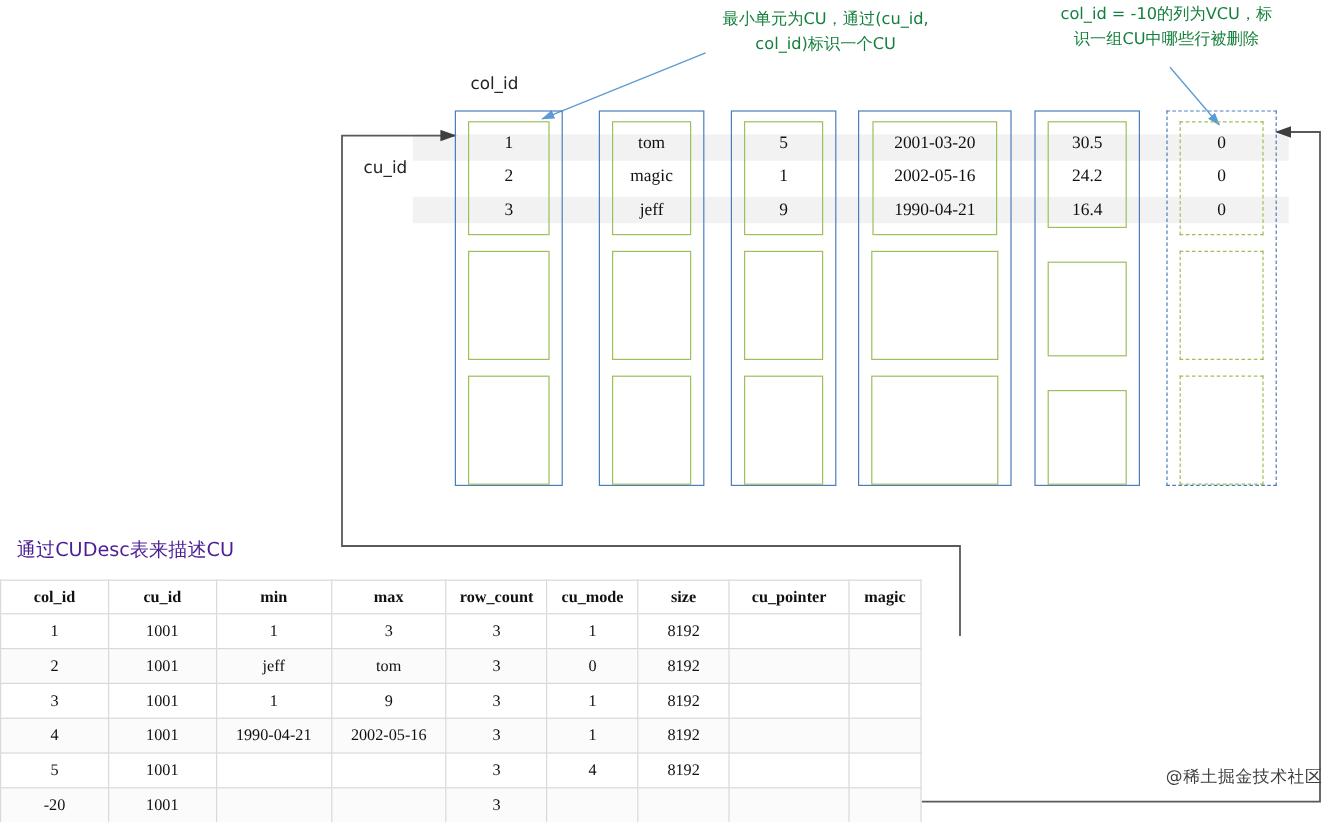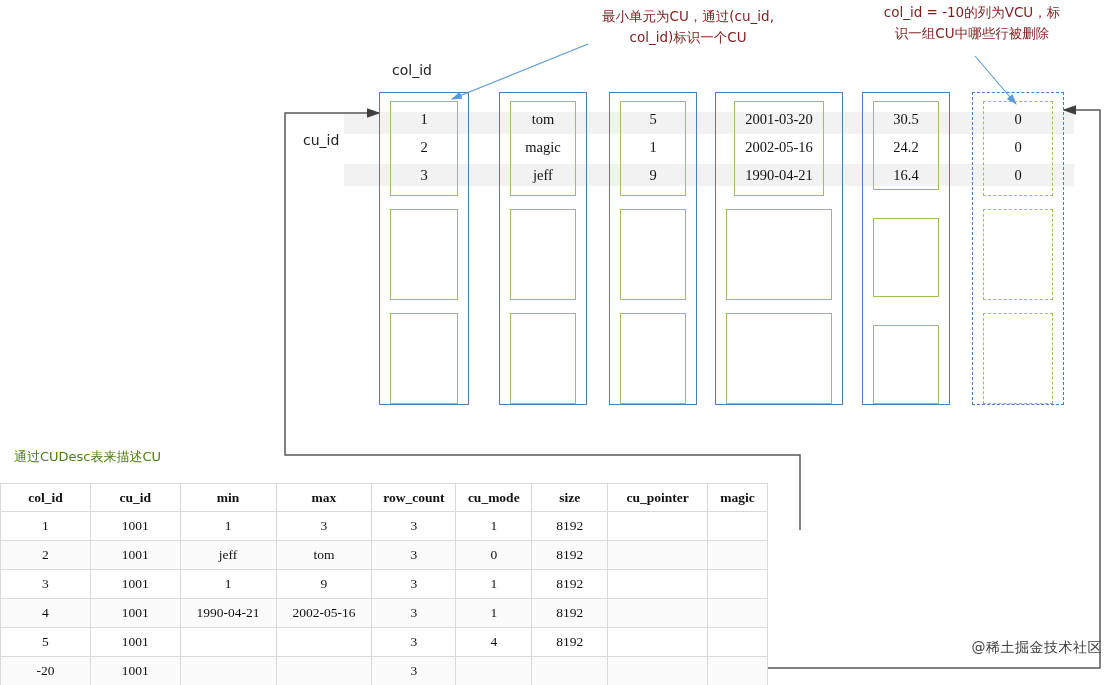--- a/index.html
+++ b/index.html
@@ -15,21 +15,21 @@
 
   
   #wires{position:absolute;left:0;top:0;width:1116px;height:685px;pointer-events:none;}
 
   
   .callout{
     position:absolute;
     font-family:"DejaVu Sans", sans-serif;
     font-size:13.5px;
     line-height:1.55;
-    color:#7f1d1d;
+    color:#15803d;
     text-align:center;
     white-space:pre-line;
   }
   #callout-cu{left:572px;top:6px;width:232px;}
   #callout-vcu{left:846px;top:2px;width:252px;text-align:center;}
 
   
   .axis-label{
     position:absolute;
     font-family:"DejaVu Sans", sans-serif;
@@ -83,22 +83,22 @@
     position:absolute;
     background:#f0f0f0;
     opacity:.85;
   }
 
   
   #table-caption{
     position:absolute;
     left:14px;top:448px;
     font-family:"DejaVu Sans", sans-serif;
-    font-size:13px;
-    color:#4d7c0f;
+    font-size:16px;
+    color:#4c1d95;
   }
 
   
   #cudesc{
     position:absolute;
     left:0px;top:483px;
     width:768px;
     border-collapse:collapse;
     font-family:"Liberation Serif", serif;
     font-size:13.5px;
@@ -198,21 +198,21 @@
       <div class="col-stack" style="left: 609px; top: 92px; width: 88px; height: 313px;">
         <div class="cu-cell" style="width: 66px; height: 96px;">
           <span class="val">5</span>
           <span class="val">1</span>
           <span class="val">9</span>
         </div>
         <div class="cu-cell empty" style="width: 66px; height: 92px;"></div>
         <div class="cu-cell empty" style="width: 66px; height: 92px;"></div>
       </div>
       <div class="col-stack" style="left: 715px; top: 92px; width: 128px; height: 313px;">
-        <div class="cu-cell" style="width: 90px; height: 96px;">
+        <div class="cu-cell" style="width: 104px; height: 96px;">
           <span class="val">2001-03-20</span>
           <span class="val">2002-05-16</span>
           <span class="val">1990-04-21</span>
         </div>
         <div class="cu-cell empty" style="width: 106px; height: 92px;"></div>
         <div class="cu-cell empty" style="width: 106px; height: 92px;"></div>
       </div>
       <div class="col-stack" style="left: 862px; top: 92px; width: 88px; height: 313px; gap: 28px;">
         <div class="cu-cell" style="width: 66px; height: 96px;">
           <span class="val">30.5</span>

